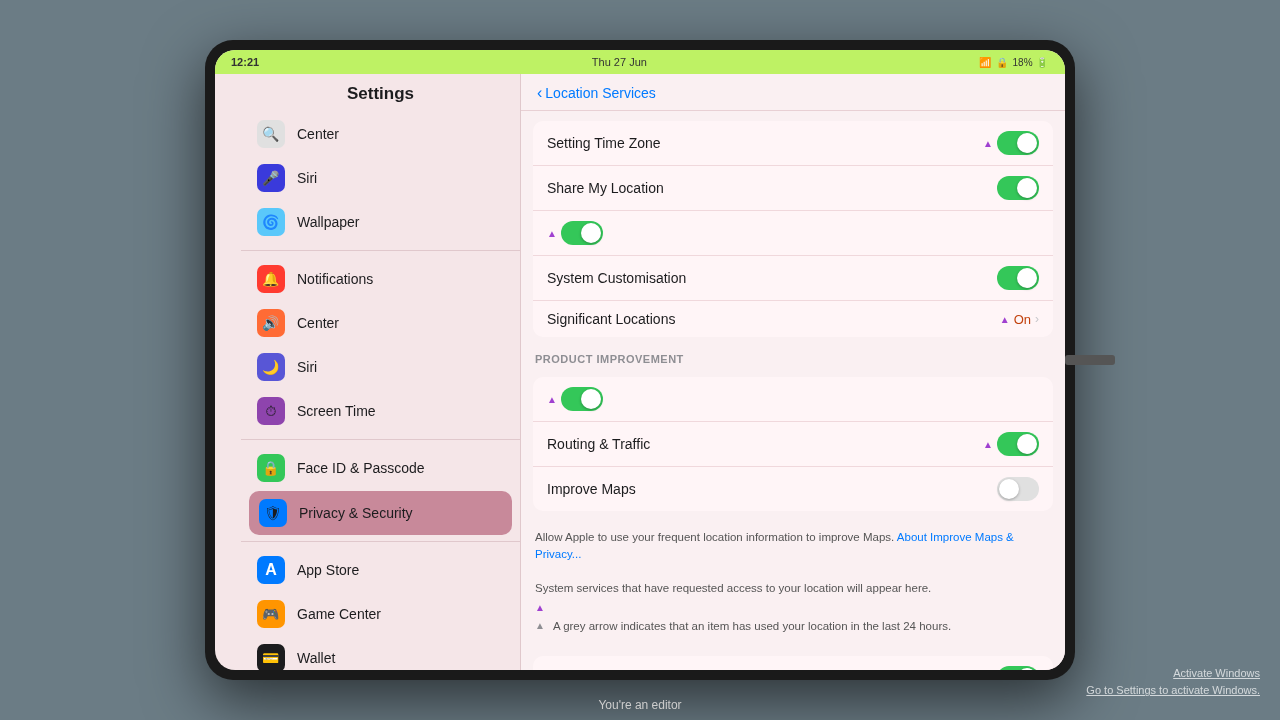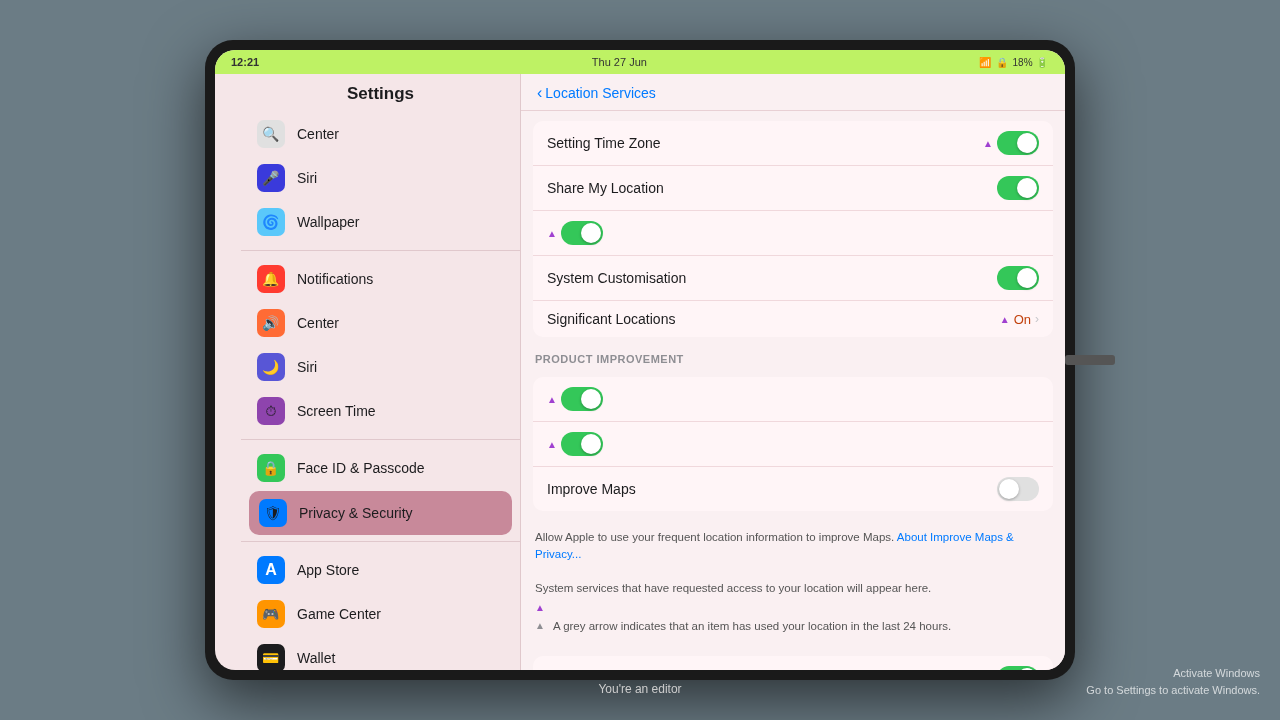--- a/index.html
+++ b/index.html
@@ -239,36 +239,37 @@
       top: 50%;
       transform: translateY(-50%);
       width: 50px;
       height: 10px;
       background: #555;
       border-radius: 3px;
     }
     
     .bottom-text {
       position: absolute;
-      bottom: 24px;
+      bottom: 8px;
       left: 50%;
       transform: translateX(-50%);
       color: #ccc;
       font-size: 12px;
       white-space: nowrap;
     }
     
     .activate-windows {
       position: absolute;
       bottom: 20px;
       right: 20px;
       color: rgba(255,255,255,0.7);
       font-size: 11px;
       line-height: 1.6;
       text-align: right;
+      text-decoration: underline;
     }
   </style>
 </head>
 <body>
 
 <div class="tablet-frame">
   <div class="tablet-screen">
 
     <div class="status-bar">
       <span class="status-left">12:21</span>
@@ -421,20 +422,21 @@
             <div class="settings-row">
               <div class="settings-row-right">
                 <span class="loc-arrow">▲</span>
                 <div class="toggle on">
                     <div class="toggle-thumb"></div>
                   </div>
               </div>
             </div>
 
             <div class="settings-row">
+              <span class="settings-row-label">Routing &amp; Traffic</span>
               <div class="settings-row-right">
                 <span class="loc-arrow">▲</span>
                 <div class="toggle on">
                     <div class="toggle-thumb"></div>
                   </div>
               </div>
             </div>
 
             <div class="settings-row">
               <span class="settings-row-label">Improve Maps</span>

